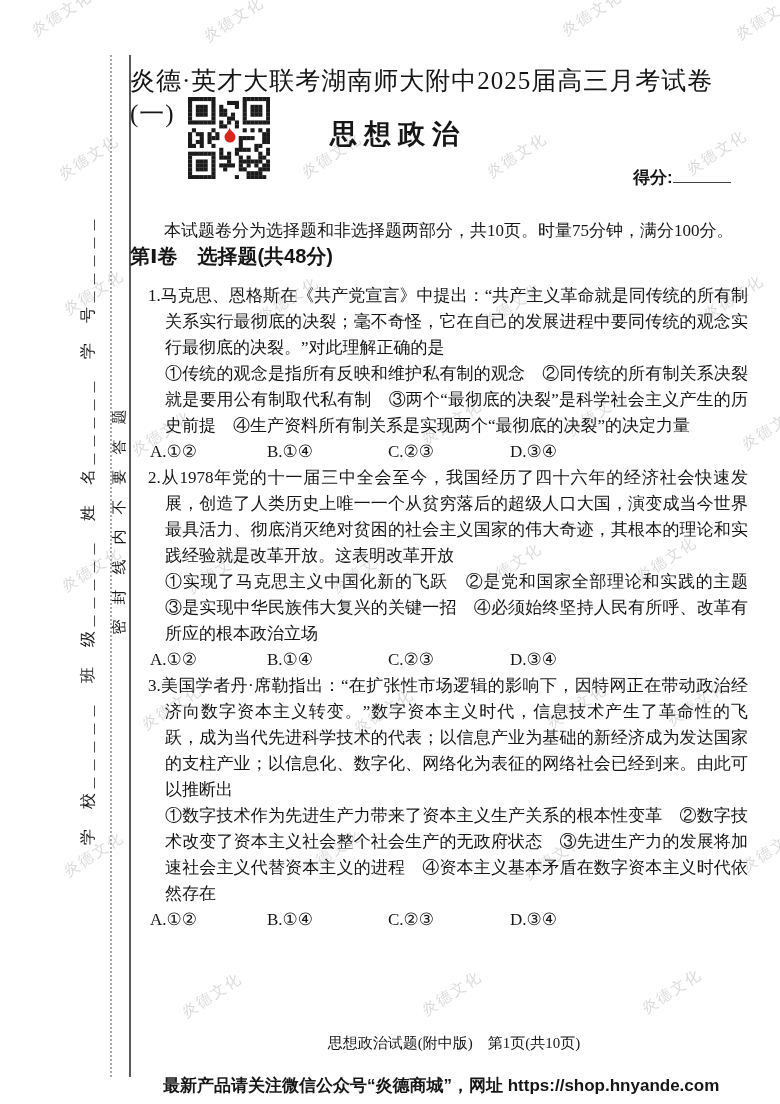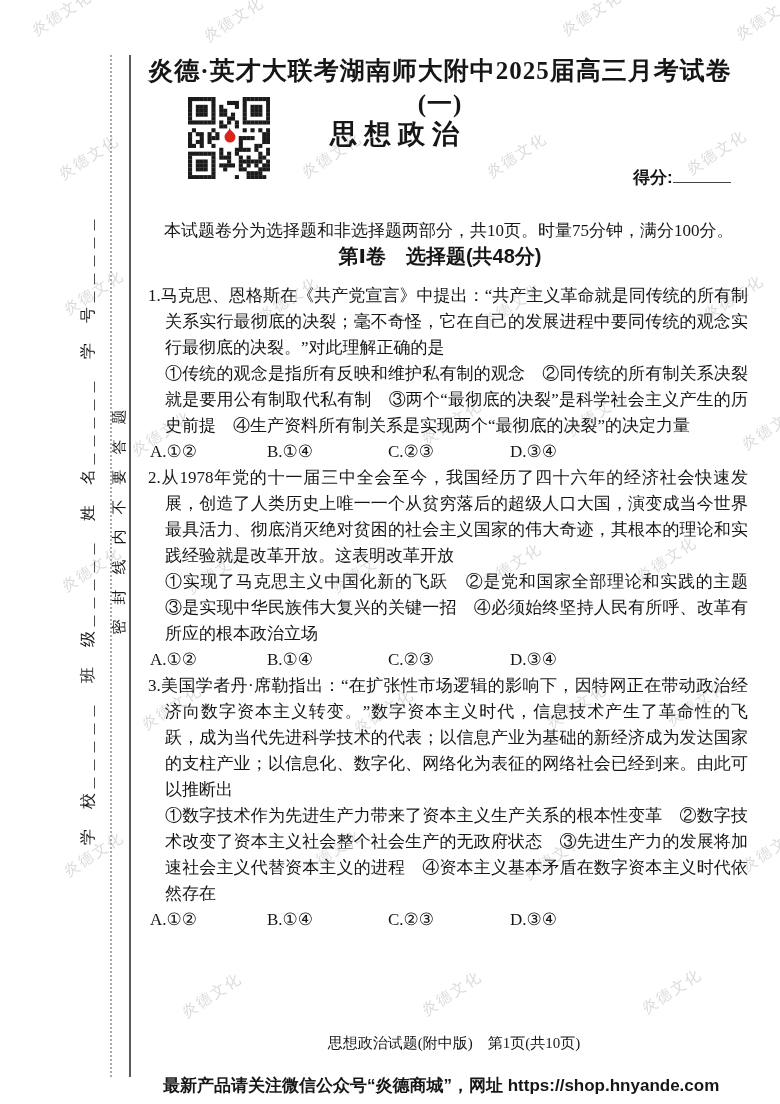--- a/index.html
+++ b/index.html
@@ -14,33 +14,33 @@
       border-left:2px dotted #a9a9a9;z-index:1;}
   .seal-solid{position:absolute;left:129px;top:55px;height:1022px;width:0;
       border-left:2px solid #5a5a5a;z-index:1;}
   .rot{position:absolute;z-index:1;transform:rotate(-90deg);white-space:nowrap;
       text-align:center;}
   #student-fields{width:700px;height:26px;line-height:26px;left:-262px;top:517px;
       font-size:16px;letter-spacing:2px;}
   #seal-notice{width:340px;height:22px;line-height:22px;left:-51px;top:511px;
       font-size:15px;}
   
-  .exam-title{position:absolute;left:130px;top:54px;width:620px;z-index:2;
-      text-align:center;font-size:25px;font-weight:bold;letter-spacing:1px;}
+  .exam-title{position:absolute;left:130px;top:64px;width:620px;z-index:2;
+      font-size:25px;font-weight:normal;letter-spacing:1px;}
   #qr{position:absolute;left:188px;top:97px;width:82px;height:82px;z-index:2;}
   .subject{position:absolute;left:330px;top:116px;width:190px;z-index:2;text-align:left;
       font-family:"Liberation Sans","DejaVu Sans",sans-serif;
       font-size:27px;font-weight:bold;letter-spacing:7px;}
   .score{position:absolute;left:595px;top:166px;z-index:2;font-size:17px;font-weight:bold;
       font-family:"Liberation Sans","DejaVu Sans",sans-serif;margin-left:38px;}
   .score-line{display:inline-block;width:58px;border-bottom:1.5px solid #444;height:16px;}
   
   .intro{position:absolute;left:130px;top:201px;width:620px;z-index:2;
       font-size:17px;line-height:26px;text-indent:2em;text-align:justify;}
-  .part-heading{position:absolute;left:130px;top:243px;width:620px;z-index:2;text-align:center;
+  .part-heading{position:absolute;left:130px;top:243px;width:620px;z-index:2;text-align:left;
       font-family:"Liberation Sans","DejaVu Sans",sans-serif;font-size:20px;font-weight:bold;}
   #content{position:absolute;left:140px;top:283px;width:608px;z-index:2;
       font-size:17px;line-height:26px;}
   .section-head{text-align:justify;}
   .section-label{font-weight:bold;font-family:"Liberation Sans","DejaVu Sans",sans-serif;}
   .question{padding-left:25px;}
   .q-stem{margin:0;text-indent:-17px;text-align:justify;}
   .q-choices{text-align:justify;}
   .q-options{display:grid;grid-template-columns:117px 121px 122px auto;margin-left:-15px;}
   

